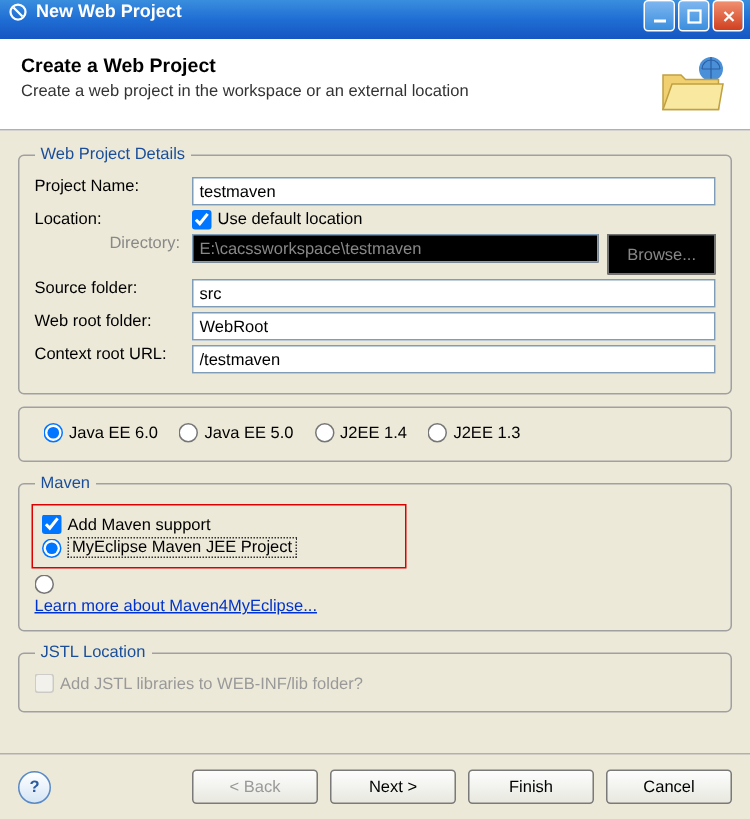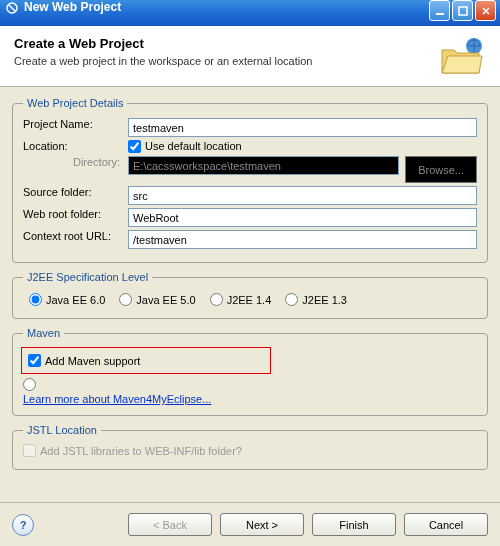--- a/index.html
+++ b/index.html
@@ -103,21 +103,20 @@
       <label class="fld">Web root folder:</label>
       <input type="text" value="WebRoot" style="">
     </div>
     <div class="row">
       <label class="fld">Context root URL:</label>
       <input type="text" value="/testmaven" style="">
     </div>
   </fieldset>
 
   <fieldset>
-    <legend>J2EE Specification Level</legend>
     <div class="radios">
       <label>
           <input type="radio" name="j2ee" checked="" style="">
           <span>Java EE 6.0</span>
         </label>
       <label>
           <input type="radio" name="j2ee" style="">
           <span>Java EE 5.0</span>
         </label>
       <label>
@@ -131,20 +130,24 @@
     </div>
   </fieldset>
 
   <fieldset>
     <legend>Maven</legend>
     <div class="redbox">
       <div class="chk">
           <input type="checkbox" checked="" style="">
           <span>Add Maven support</span>
         </div>
+      <div class="chk">
+          <input type="radio" name="mvn" checked="" style="">
+          <span style="border:1px dotted #333; padding:0 2px;">MyEclipse Maven JEE Project</span>
+        </div>
     </div>
     <div class="chk">
         <input type="radio" name="mvn" style="">
       </div>
     <div><a class="link">Learn more about Maven4MyEclipse...</a></div>
   </fieldset>
 
   <fieldset>
     <legend>JSTL Location</legend>
     <div class="chk">

